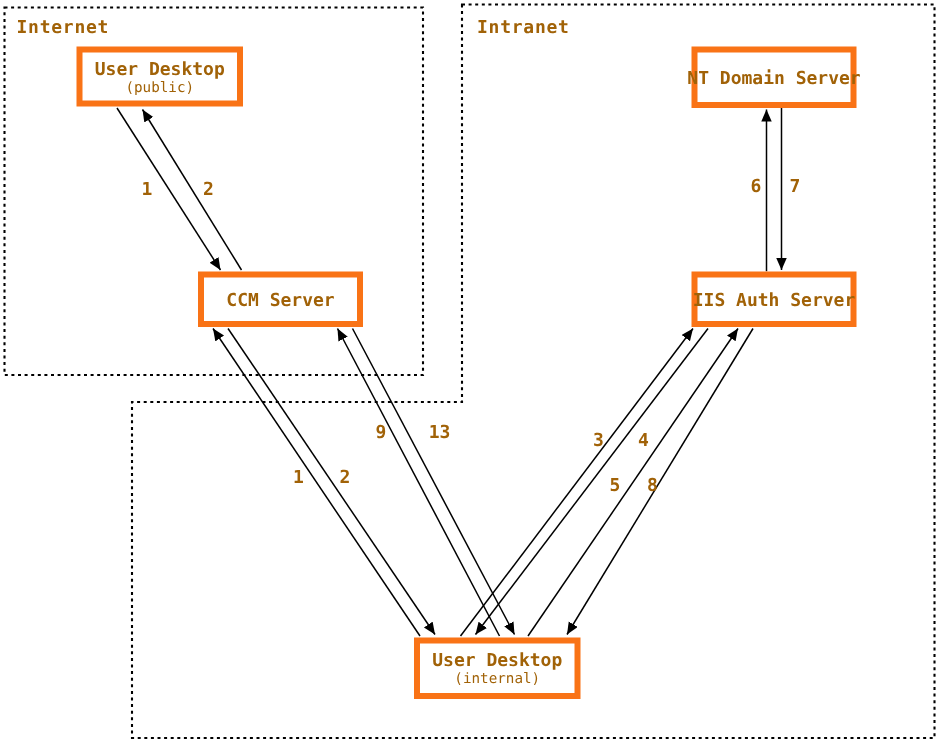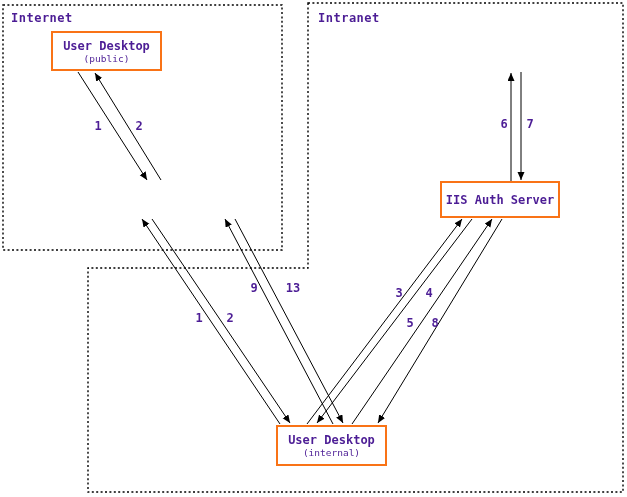--- a/index.html
+++ b/index.html
@@ -6,41 +6,41 @@
     margin: 0;
     padding: 0;
     background: #ffffff;
   }
   #canvas {
     position: relative;
     width: 627px;
     height: 497px;
     background: #ffffff;
     font-family: "DejaVu Sans Mono", "Liberation Mono", monospace;
-    color: #4c1d95;
+    color: #a16207;
     overflow: hidden;
   }
   #lines-layer {
     position: absolute;
     left: 0;
     top: 0;
     width: 627px;
     height: 497px;
   }
   .zone-label {
     position: absolute;
     font-size: 12px;
     font-weight: bold;
     letter-spacing: 0.5px;
     white-space: nowrap;
   }
   .node {
     position: absolute;
     box-sizing: border-box;
-    border: 2px solid #f97316;
+    border: 4px solid #f97316;
     background: #ffffff;
     display: flex;
     flex-direction: column;
     align-items: center;
     justify-content: center;
   }
   .node-title {
     font-size: 12px;
     line-height: 14px;
     font-weight: bold;
@@ -96,23 +96,29 @@
   </svg>
 
   <div class="zone-label" style="left:11px; top:11px;">Internet</div>
   <div class="zone-label" style="left:318px; top:11px;">Intranet</div>
 
   <div class="node" style="left:51px; top:31px; width:111px; height:40px;">
     <div class="node-title">User Desktop</div>
     <div class="node-sub">(public)</div>
   </div>
 
+  <div class="node" style="left:132px; top:181px; width:110px; height:37px;">
+    <div class="node-title">CCM Server</div>
+  </div>
 
+  <div class="node" style="left:461px; top:31px; width:110px; height:41px;">
+    <div class="node-title">NT Domain Server</div>
+  </div>
 
-  <div class="node" style="left:440px; top:181px; width:120px; height:37px;">
+  <div class="node" style="left:461px; top:181px; width:110px; height:37px;">
     <div class="node-title">IIS Auth Server</div>
   </div>
 
   <div class="node" style="left:276px; top:425px; width:111px; height:41px;">
     <div class="node-title">User Desktop</div>
     <div class="node-sub">(internal)</div>
   </div>
 
   <span class="flow-label" style="left:98px;  top:126px;">1</span>
   <span class="flow-label" style="left:139px; top:126px;">2</span>

